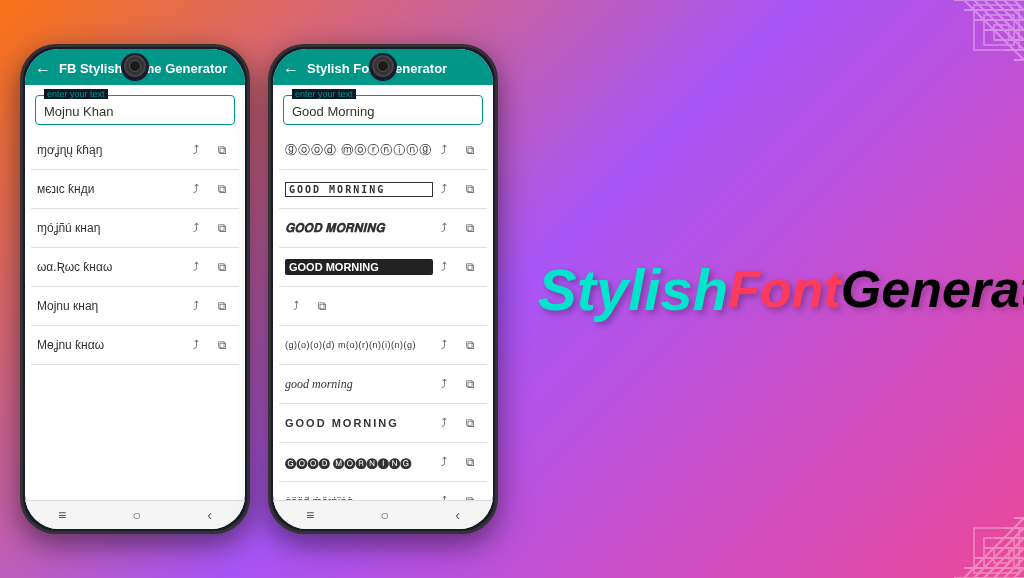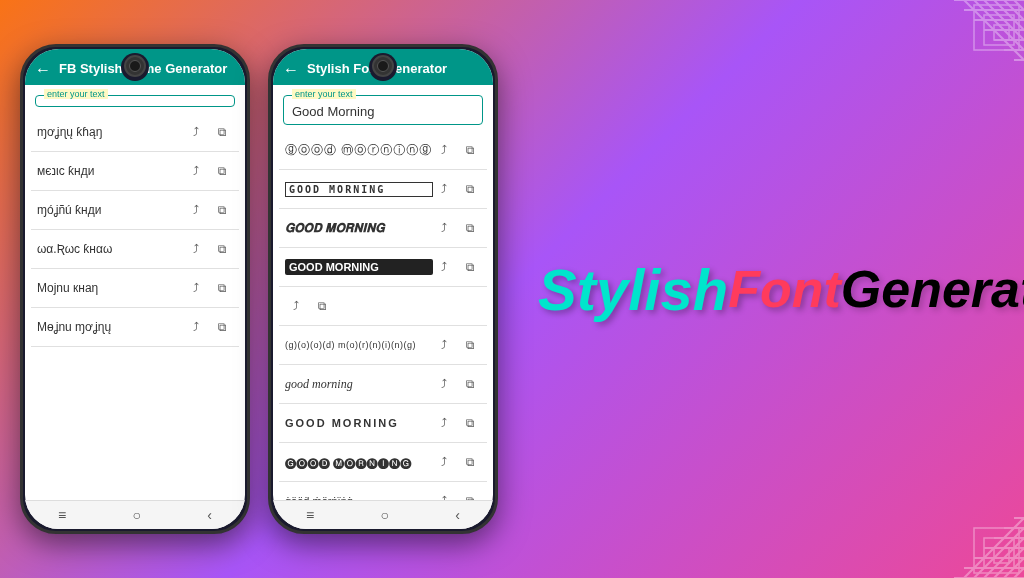--- a/index.html
+++ b/index.html
@@ -94,21 +94,21 @@
       border: 1.5px solid #009688;
       border-radius: 4px;
       padding: 6px 8px 4px;
       position: relative;
     }
 
     .input-label {
       position: absolute;
       top: -7px;
       left: 8px;
-      background: #fef9c3;
+      background: #0f172a;
       font-size: 9px;
       color: #009688;
       padding: 0 3px;
     }
 
     .input-text {
       font-size: 13px;
       color: #333;
       outline: none;
       border: none;
@@ -320,61 +320,62 @@
     <div class="phone-screen">
 
       <div class="top-bar">
         <span class="back-arrow">←</span>
         <span class="top-bar-title">FB Stylish Name Generator</span>
       </div>
 
       <div class="input-area">
         <div class="input-wrapper">
           <span class="input-label">enter your text</span>
+          <input class="input-text" type="text" value="Mojnu Khan" style="">
         </div>
       </div>
 
       <div class="font-list">
         <div class="font-item">
           <span class="font-text">ɱơʝɳų ƙɦąŋ</span>
           <div class="font-actions">
             <span class="action-icon">⤴</span>
             <span class="action-icon">⧉</span>
           </div>
         </div>
         <div class="font-item">
           <span class="font-text">мєנιc ƙнди</span>
           <div class="font-actions">
             <span class="action-icon">⤴</span>
             <span class="action-icon">⧉</span>
           </div>
         </div>
         <div class="font-item">
-          <span class="font-text">ɱóʝñú ƙнди</span>
+          <span class="font-text">ɱóʝñú кнаη</span>
           <div class="font-actions">
             <span class="action-icon">⤴</span>
             <span class="action-icon">⧉</span>
           </div>
         </div>
         <div class="font-item">
           <span class="font-text">ωα.Ʀωc ƙнαω</span>
           <div class="font-actions">
             <span class="action-icon">⤴</span>
             <span class="action-icon">⧉</span>
           </div>
         </div>
         <div class="font-item">
           <span class="font-text">Mojnu кнаη</span>
           <div class="font-actions">
             <span class="action-icon">⤴</span>
             <span class="action-icon">⧉</span>
           </div>
         </div>
         <div class="font-item">
-          <span class="font-text">Mөʝnu ɱơʝɳų</span>
+          <span class="font-text">Mөʝnu ƙнαω</span>
           <div class="font-actions">
             <span class="action-icon">⤴</span>
             <span class="action-icon">⧉</span>
           </div>
         </div>
       </div>
 
       <div class="bottom-nav">
         <span class="nav-icon">≡</span>
         <span class="nav-icon">○</span>

